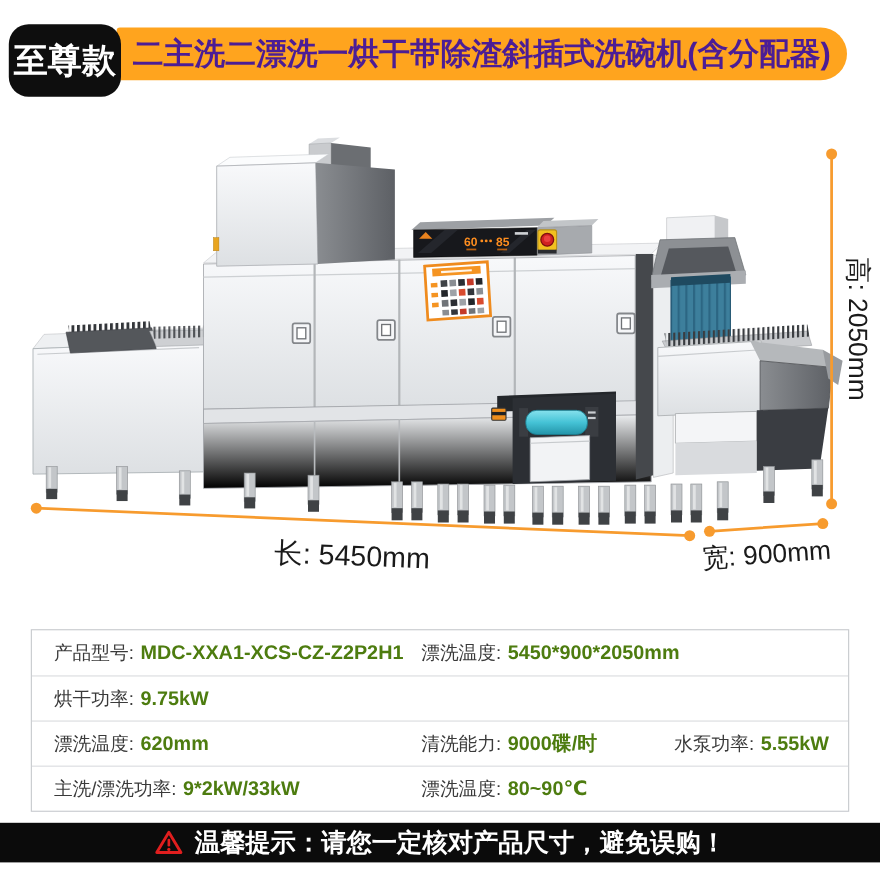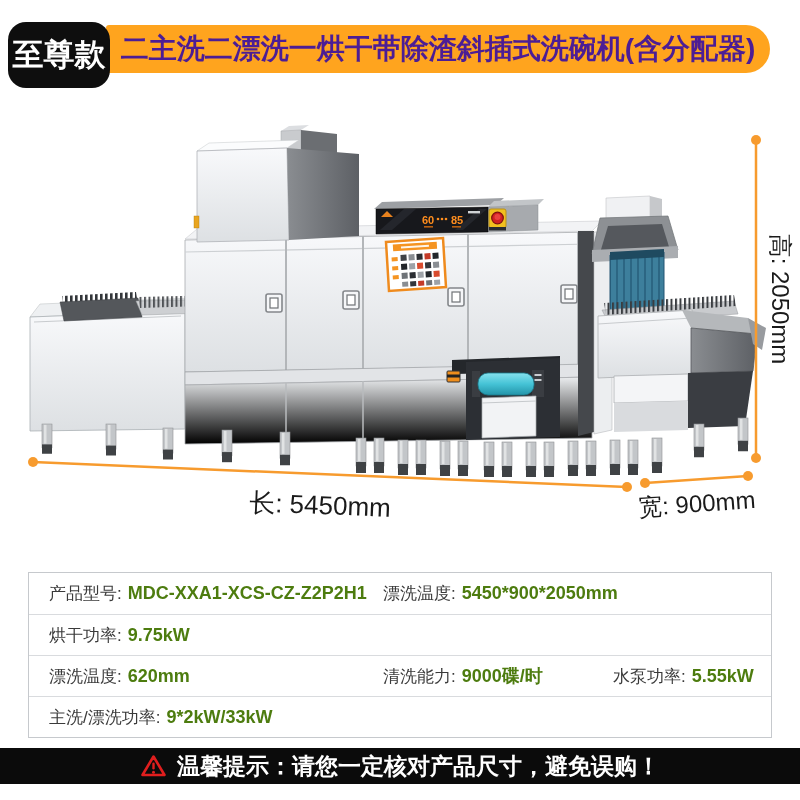--- a/index.html
+++ b/index.html
@@ -271,20 +271,21 @@
   <div class="spec-row">
     <div class="spec-cell"><span class="lbl">烘干功率:</span><span class="val">9.75kW</span></div>
   </div>
   <div class="spec-row">
     <div class="spec-cell"><span class="lbl">漂洗温度:</span><span class="val">620mm</span></div>
     <div class="spec-cell"><span class="lbl">清洗能力:</span><span class="val">9000碟/时</span></div>
     <div class="spec-cell"><span class="lbl">水泵功率:</span><span class="val">5.55kW</span></div>
   </div>
   <div class="spec-row">
     <div class="spec-cell"><span class="lbl">主洗/漂洗功率:</span><span class="val">9*2kW/33kW</span></div>
+    <div class="spec-cell"><span class="lbl">漂洗温度:</span><span class="val">80~90℃</span></div>
   </div>
 </div>
 
 <div class="footer">
   <svg width="27" height="24" viewBox="0 0 27 24">
     <path d="M13.5 2.5 L24.5 21 H2.5 Z" fill="none" stroke="#e01e1e" stroke-width="2.6" stroke-linejoin="round"></path>
     <rect x="12.3" y="8.5" width="2.4" height="7" rx="1.2" fill="#e01e1e"></rect>
     <circle cx="13.5" cy="18.2" r="1.5" fill="#e01e1e"></circle>
   </svg>
   <span class="footer-text">温馨提示：请您一定核对产品尺寸，避免误购！</span>

